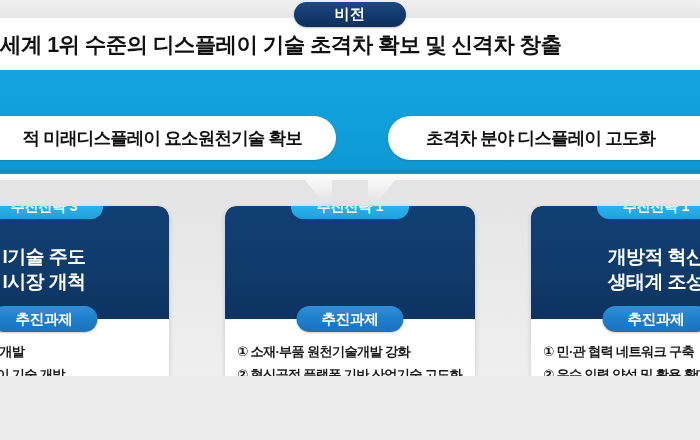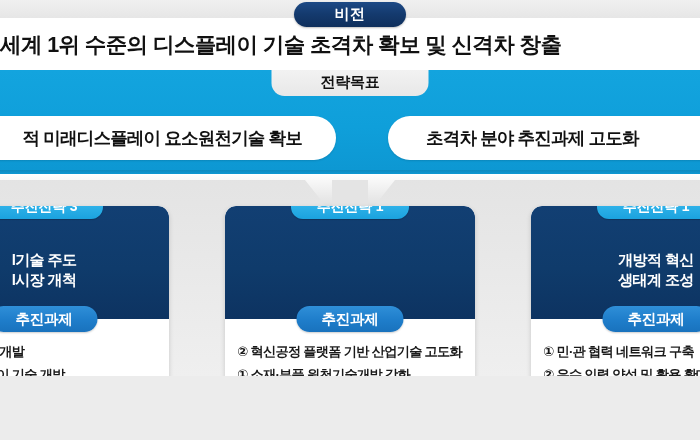--- a/index.html
+++ b/index.html
@@ -180,21 +180,21 @@
     height: 113px;
     background: linear-gradient(180deg, #123f73 0%, #0f3b6b 55%, #0d3361 100%);
     border-top-left-radius: 11px;
     border-top-right-radius: 11px;
     display: flex;
     align-items: center;
     justify-content: center;
   }
   .card-title {
     color: #ffffff;
-    font-size: 15px;
+    font-size: 19px;
     font-weight: bold;
     line-height: 1.28;
     letter-spacing: -0.6px;
     margin-top: 14px;
     white-space: pre-line;
   }
 
   
   .strategy-badge {
     position: absolute;
@@ -272,30 +272,27 @@
   <div class="vision-badge">
     <span>비전</span>
   </div>
 
   <div class="vision-band">
     <div class="vision-title">세계 1위 수준의 디스플레이 기술 초격차 확보 및 신격차 창출</div>
   </div>
 
   <div class="goal-band"></div>
 
-  <div class="goal-tab">
-    <span>전략목표</span>
-  </div>
 
   <div class="goal-pill" id="goal-pill-left">
     <span>적 미래디스플레이 요소원천기술 확보</span>
   </div>
 
   <div class="goal-pill" id="goal-pill-right">
-    <span>초격차 분야 추진과제 고도화</span>
+    <span>초격차 분야 디스플레이 고도화</span>
   </div>
 
   <div class="funnel">
     <svg width="700" height="40" viewBox="0 0 700 40">
       <defs>
         <linearGradient id="funnelGrad" x1="0" y1="0" x2="0" y2="1">
           <stop offset="0%" stop-color="#ffffff" stop-opacity="0.95"></stop>
           <stop offset="100%" stop-color="#d9d9d9" stop-opacity="0.95"></stop>
         </linearGradient>
       </defs>
@@ -330,22 +327,22 @@
       <div class="card-head">
         <div class="strategy-badge">
           <span>추진전략 1</span>
         </div>
       </div>
       <div class="task-badge">
         <span>추진과제</span>
       </div>
       <div class="card-body">
         <ul class="task-list">
+          <li>① 소재·부품 원천기술개발 강화</li>
           <li>② 혁신공정 플랫폼 기반 산업기술 고도화</li>
-          <li>① 소재·부품 원천기술개발 강화</li>
         </ul>
       </div>
     </div>
 
     <div class="card" id="card-3">
       <div class="card-head">
         <div class="strategy-badge">
           <span>추진전략 1</span>
         </div>
         <div class="card-title">개방적 혁신

